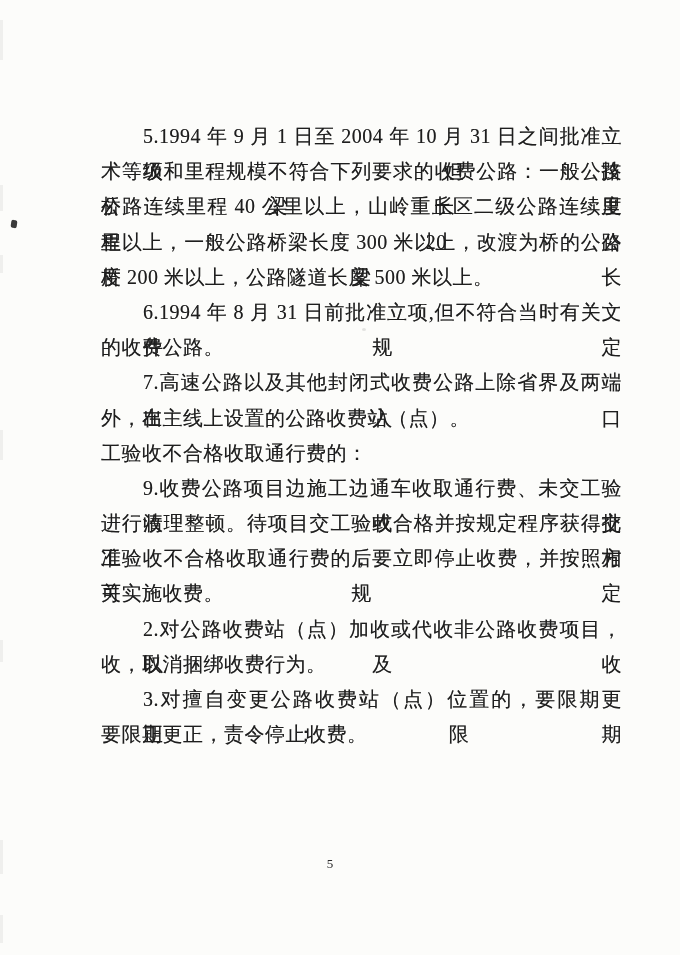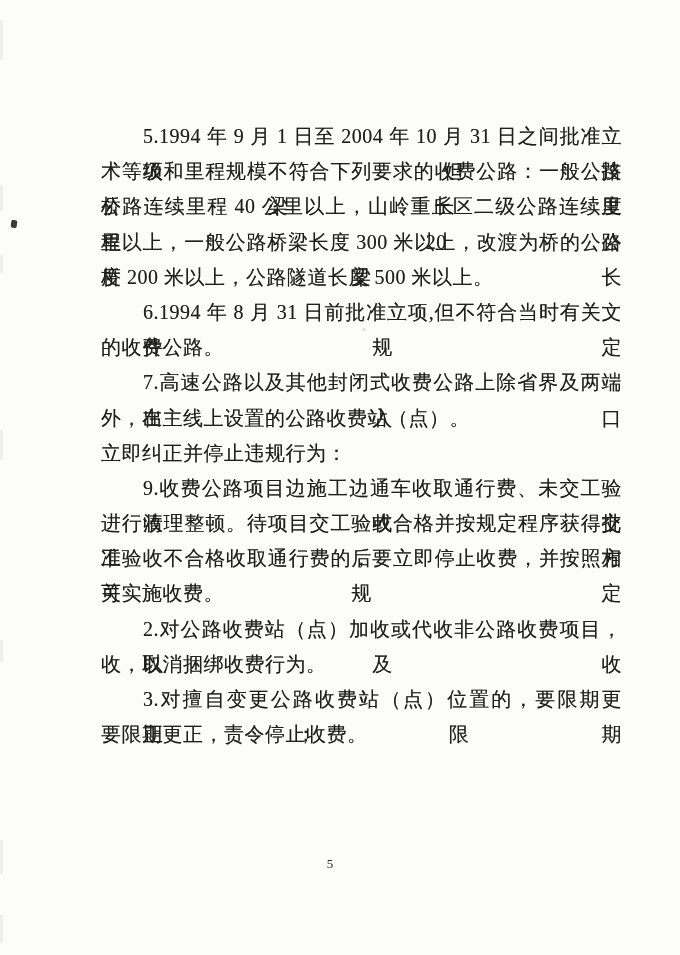--- a/index.html
+++ b/index.html
@@ -67,21 +67,21 @@
   <div class="doc">
     <div class="ln ind fill">5.1994 年 9 月 1 日至 2004 年 10 月 31 日之间批准立项,但技</div>
     <div class="ln fill">术等级和里程规模不符合下列要求的收费公路：一般公路桥梁长度</div>
     <div class="ln fill">公路连续里程 40 公里以上，山岭重丘区二级公路连续里程 20 公</div>
     <div class="ln fill">里以上，一般公路桥梁长度 300 米以上，改渡为桥的公路桥梁长</div>
     <div class="ln">度 200 米以上，公路隧道长度 500 米以上。</div>
     <div class="ln ind fill">6.1994 年 8 月 31 日前批准立项,但不符合当时有关文件规定</div>
     <div class="ln">的收费公路。</div>
     <div class="ln ind fill">7.高速公路以及其他封闭式收费公路上除省界及两端出入口</div>
     <div class="ln">外，在主线上设置的公路收费站（点）。</div>
-    <div class="ln">立即纠正并停止违规行为：</div>
+    <div class="ln">工验收不合格收取通行费的：</div>
     <div class="ln ind fill">9.收费公路项目边施工边通车收取通行费、未交工验收或交</div>
     <div class="ln fill">进行清理整顿。待项目交工验收合格并按规定程序获得批准后方</div>
     <div class="ln fill">工验收不合格收取通行费的，要立即停止收费，并按照相关规定</div>
     <div class="ln">可实施收费。</div>
     <div class="ln ind fill">2.对公路收费站（点）加收或代收非公路收费项目，以及收</div>
     <div class="ln">收，取消捆绑收费行为。</div>
     <div class="ln ind fill">3.对擅自变更公路收费站（点）位置的，要限期更正；限期</div>
     <div class="ln">要限期更正，责令停止收费。</div>
   </div>
 

